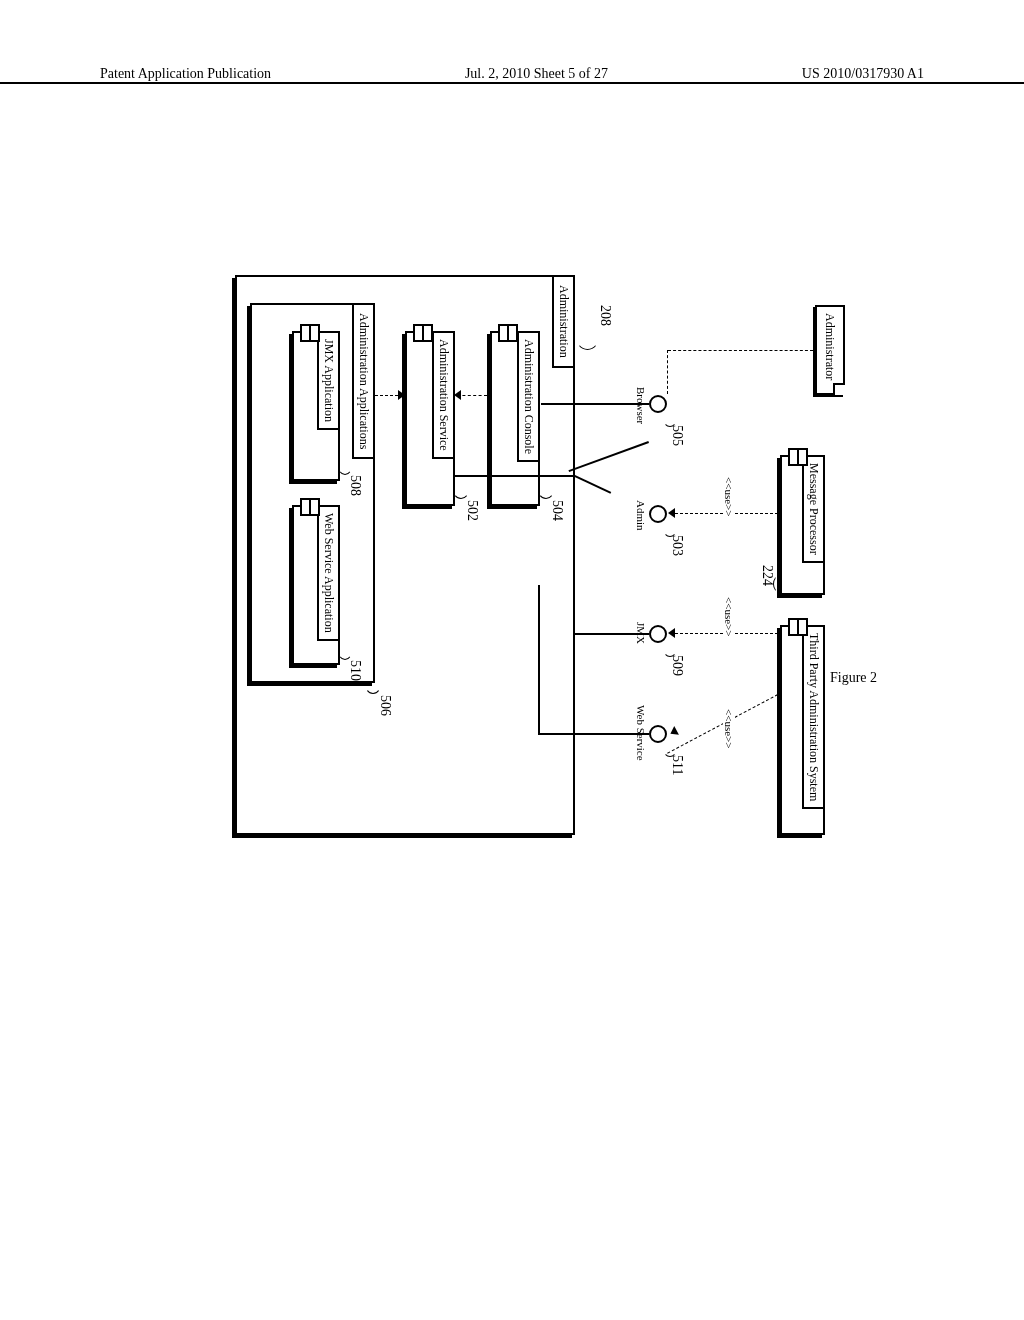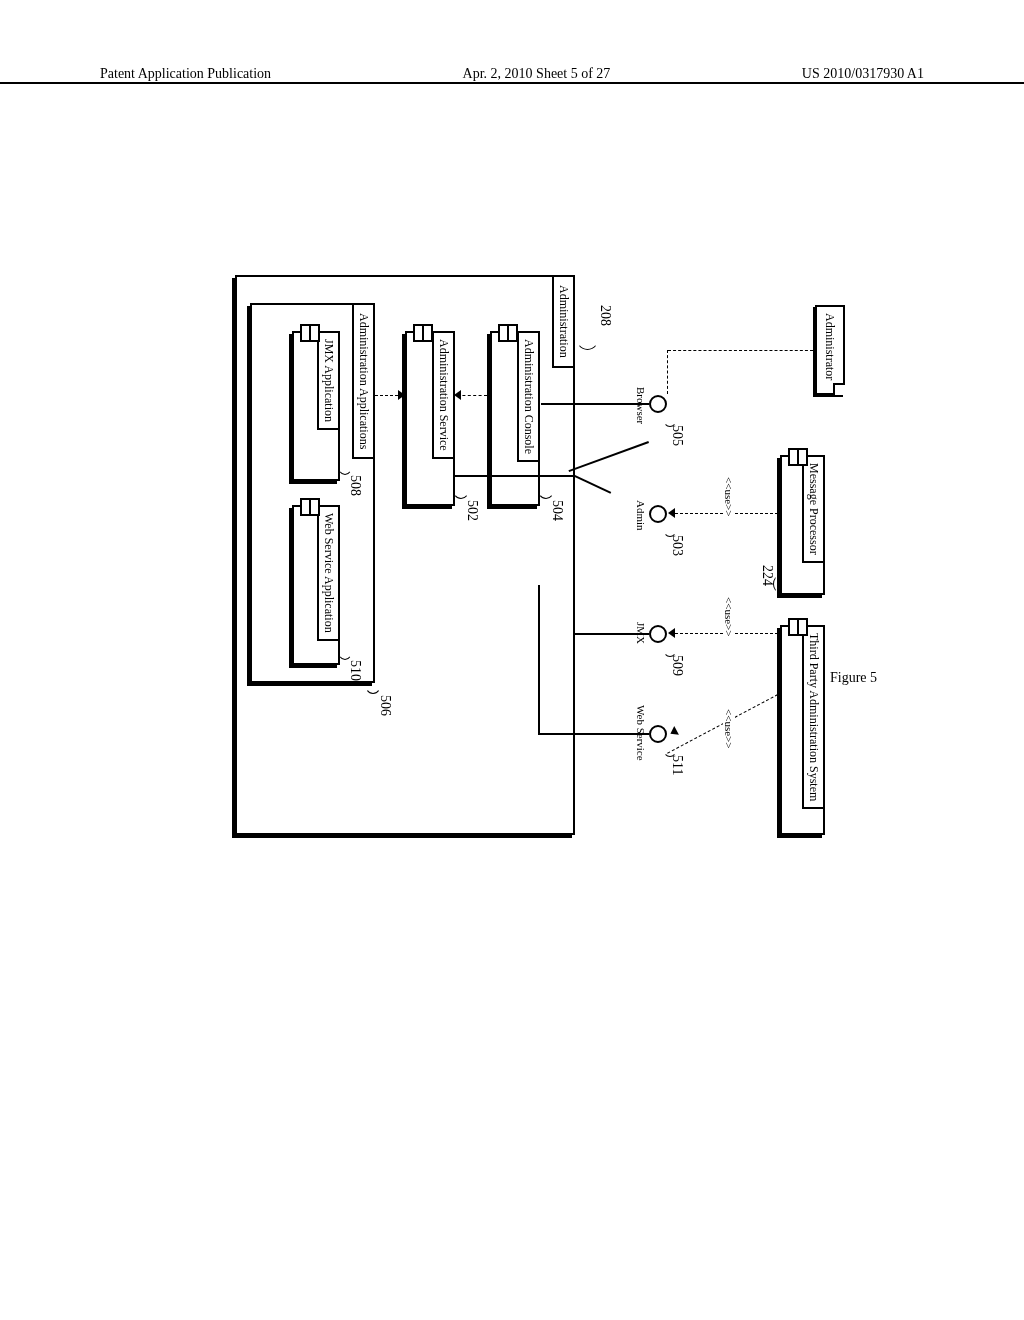--- a/index.html
+++ b/index.html
@@ -160,21 +160,21 @@
       position: absolute;
       border-left: 1.5px dashed #000;
       width: 0;
     }
   </style>
 </head>
 <body>
 
 <div class="header">
   <div>Patent Application Publication</div>
-  <div>Apr. 2, 2010  Sheet 5 of 27</div>
+  <div>Jul. 2, 2010  Sheet 5 of 27</div>
   <div>US 2010/0317930 A1</div>
 </div>
 
 <div class="page-frame">
 
   <div class="diagram">
 
     <div class="umlbox" style="left:0px; top:300px; width:560px; height:340px;">
       <div class="titletab">Administration</div>
     </div>
@@ -280,15 +280,15 @@
     <div class="line" style="left:358px; top:226px; width:1.5px; height:75px;"></div>
     <div class="line" style="left:130px; top:300px; width:230px; height:1.5px;"></div>
 
     <div class="line" style="left:458px; top:226px; width:1.5px; height:110px;"></div>
     <div class="line" style="left:310px; top:335px; width:150px; height:1.5px;"></div>
 
     <div class="line" style="left:130px; top:300px; width:1.5px; height:0px;"></div>
 
   </div>
 
-  <div class="fig-caption" style="left:730px; top:570px;">Figure 5</div>
+  <div class="fig-caption" style="left:730px; top:570px;">Figure 2</div>
 
 </div>
 
 </body></html>

